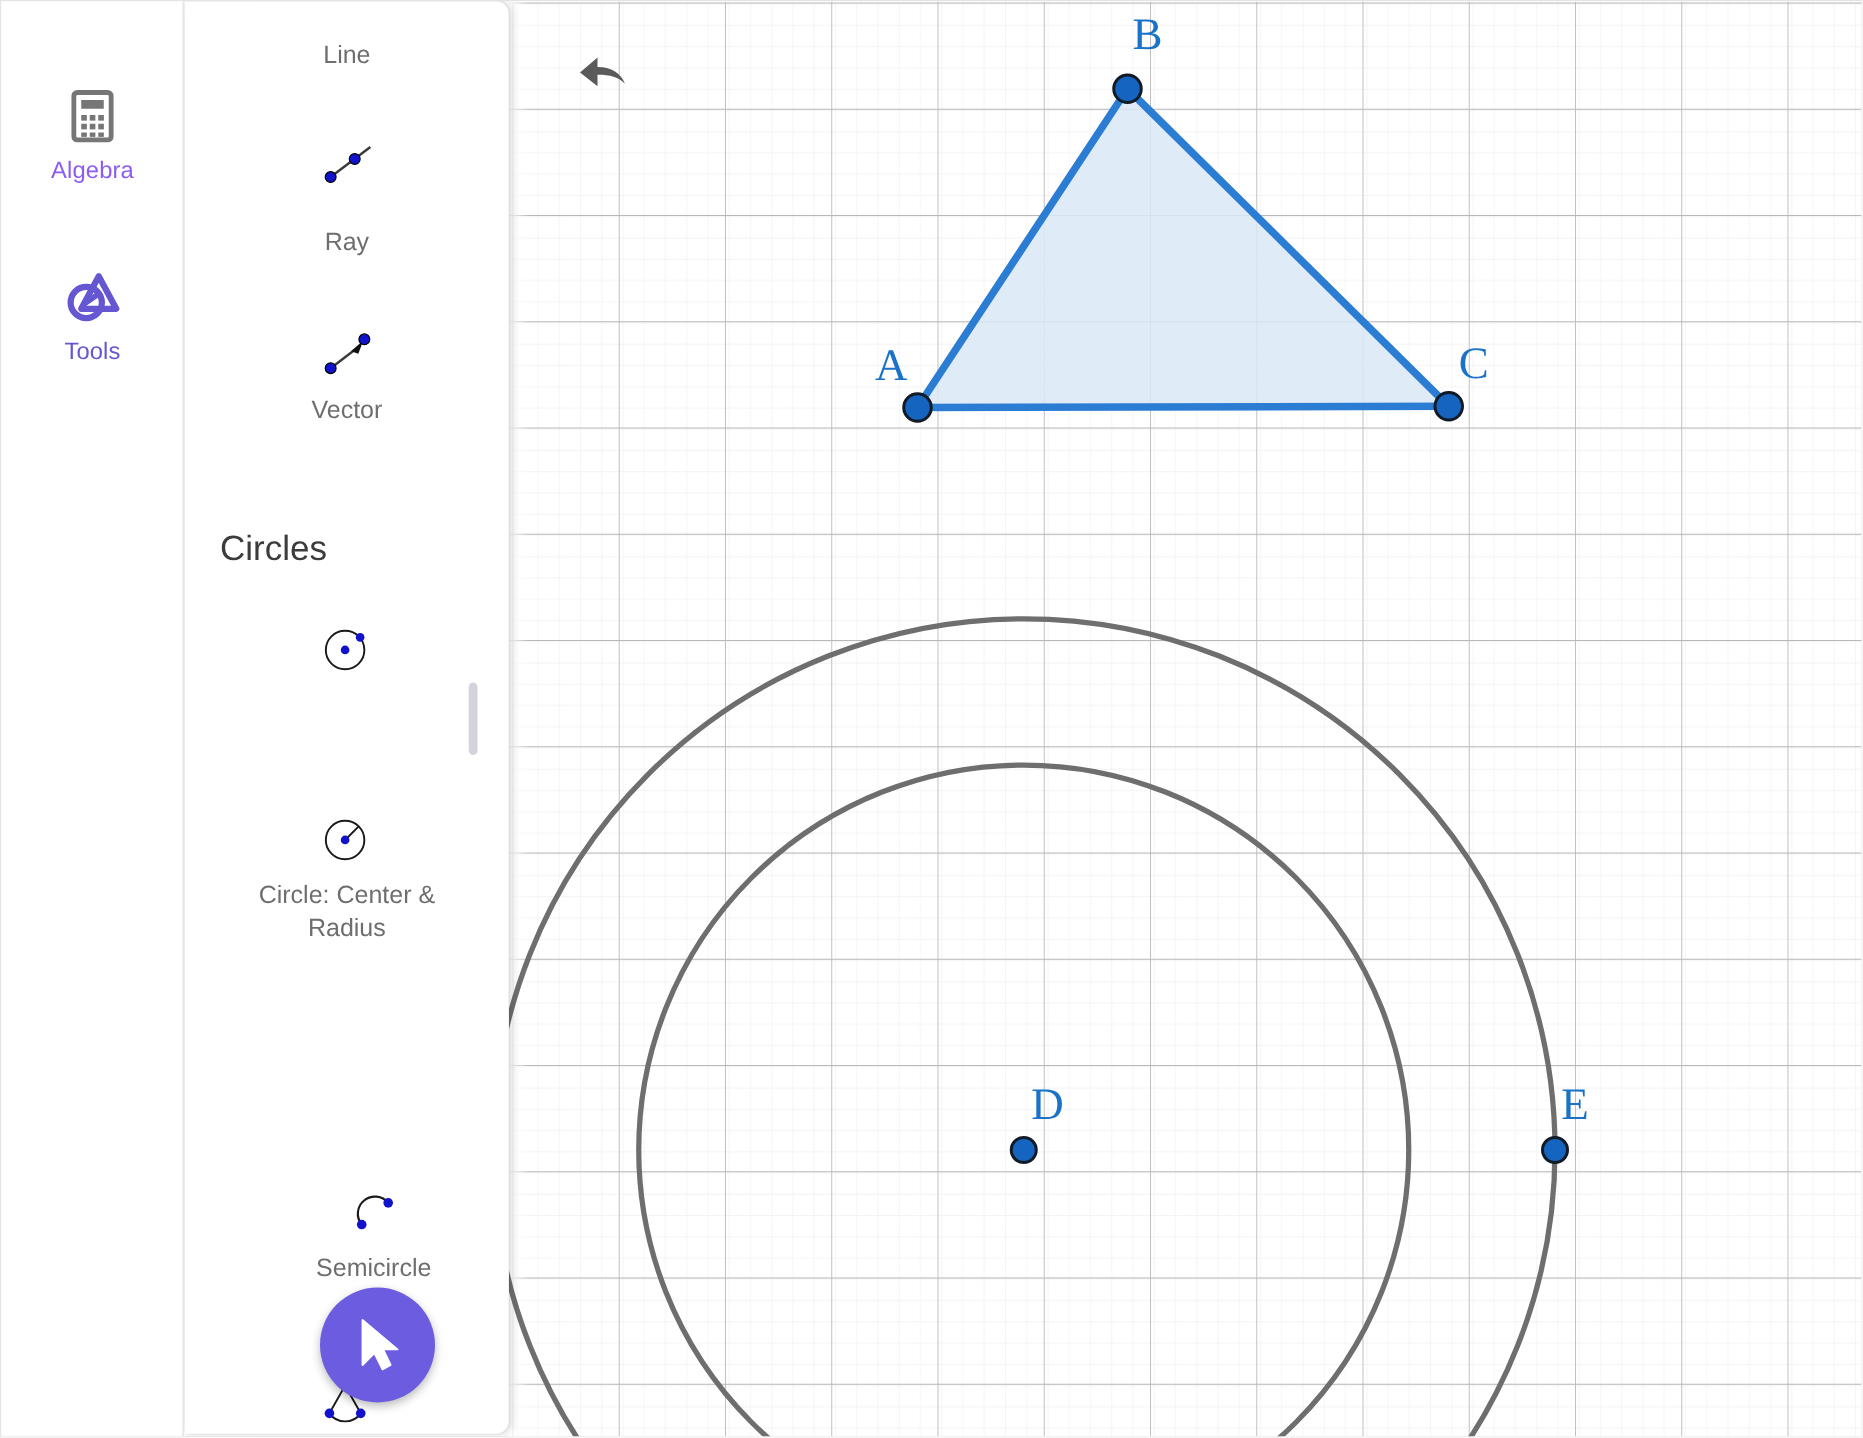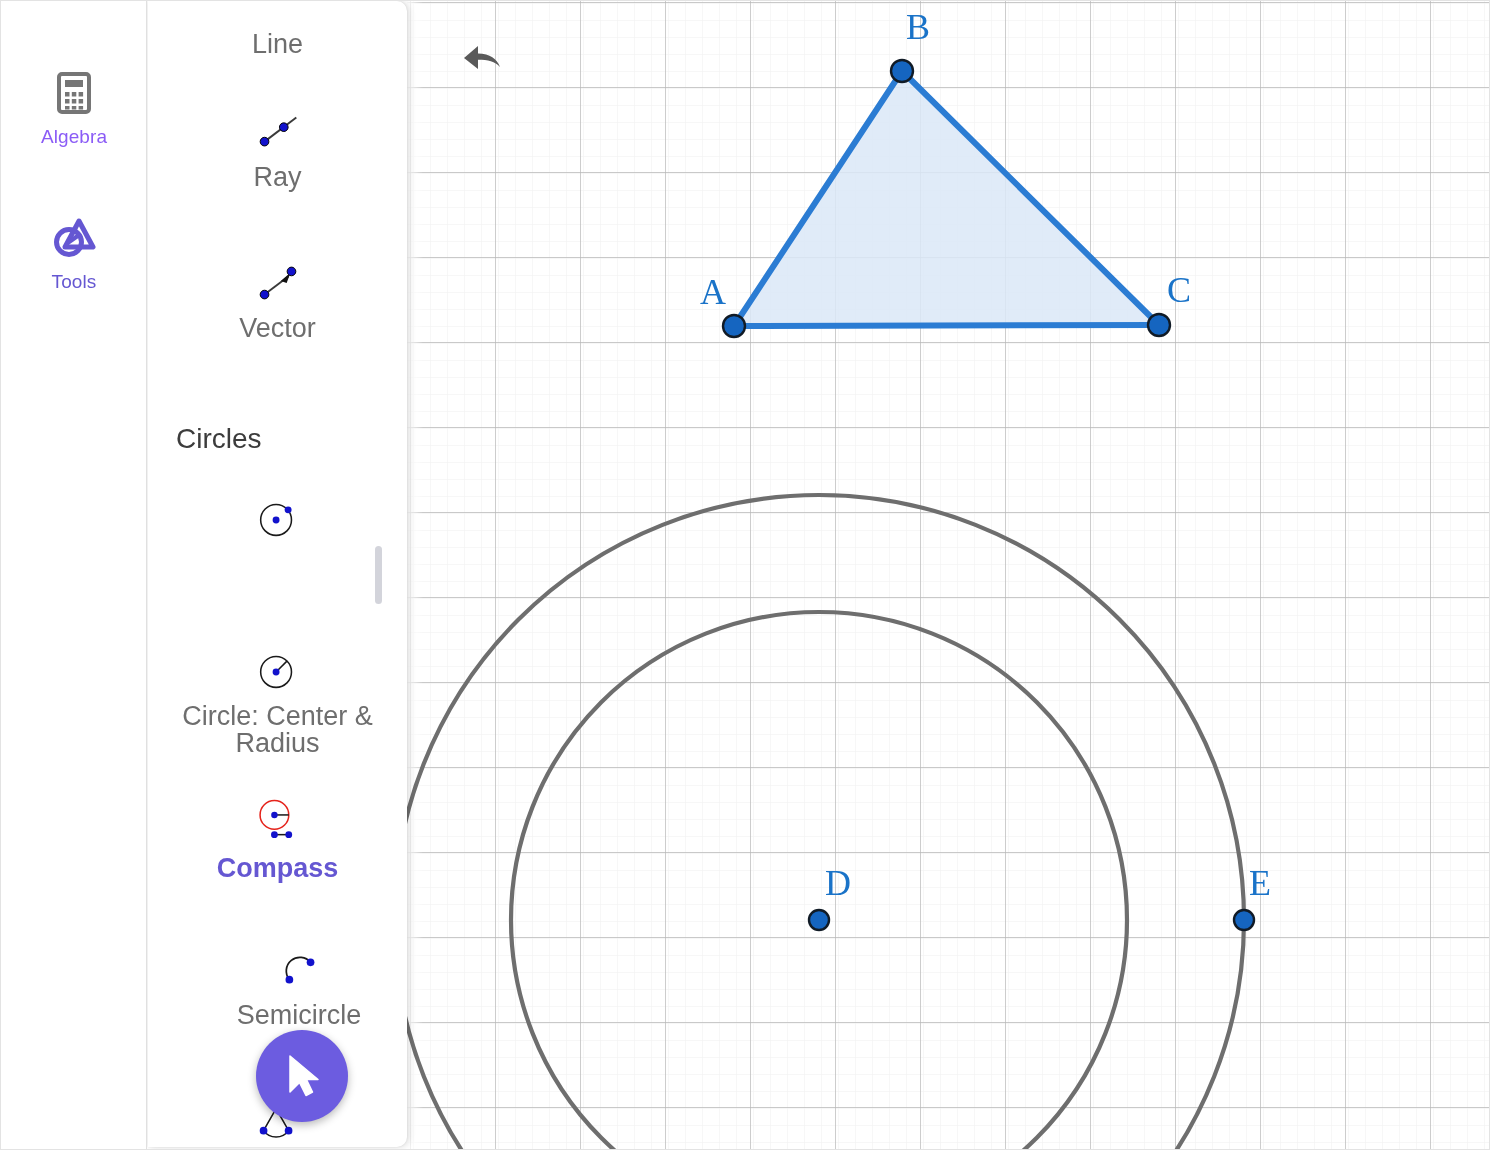--- a/index.html
+++ b/index.html
@@ -78,21 +78,21 @@
     align-items: center;
     cursor: pointer;
     user-select: none;
   }
   .tool-icon {
     width: 52px; height: 52px;
     display: flex; align-items: center; justify-content: center;
   }
   .tool-label {
     margin-top: 6px;
-    font-size: 27px;
+    font-size: 20px;
     line-height: 27px;
     text-align: center;
     color: #6e6e6e;
     width: 200px;
   }
   .tool-label.selected {
     color: #6557d2;
     font-weight: bold;
   }
   .tools-section-header {
@@ -205,21 +205,21 @@
   <div id="tools-panel">
     <div id="tools-scroll">
 
       <div class="tool-entry" style="top:-28px;">
         <span class="tool-icon">
           <svg width="52" height="44" viewBox="0 0 52 44"></svg>
         </span>
         <span class="tool-label">Line</span>
       </div>
 
-      <div class="tool-entry" style="top:105px;">
+      <div class="tool-entry" style="top:105px;gap:17px;">
         <span class="tool-icon">
           <svg width="54" height="48" viewBox="0 0 54 48">
             <line x1="13" y1="34" x2="46" y2="9" stroke="#3a3a3a" stroke-width="2"></line>
             <circle cx="13" cy="34" r="4.5" fill="#1212cc" stroke="#000" stroke-width="1"></circle>
             <circle cx="33" cy="19" r="4.5" fill="#1212cc" stroke="#000" stroke-width="1"></circle>
           </svg>
         </span>
         <span class="tool-label">Ray</span>
       </div>
 
@@ -251,33 +251,20 @@
         <span class="tool-icon">
           <svg width="54" height="54" viewBox="0 0 54 54">
             <circle cx="25" cy="28" r="16" fill="none" stroke="#1a1a1a" stroke-width="1.6"></circle>
             <line x1="25" y1="28" x2="36.5" y2="16.5" stroke="#1a1a1a" stroke-width="1.6"></line>
             <circle cx="25" cy="28" r="3.6" fill="#1212cc"></circle>
           </svg>
         </span>
         <span class="tool-label">Circle: Center &amp; Radius</span>
       </div>
 
-      <div class="tool-entry" style="top:796px;">
-        <span class="tool-icon">
-          <svg width="58" height="62" viewBox="0 0 58 62">
-            <circle cx="25" cy="22" r="16" fill="none" stroke="#e5231b" stroke-width="1.7"></circle>
-            <line x1="25" y1="22" x2="41" y2="22" stroke="#1a1a1a" stroke-width="1.7"></line>
-            <circle cx="25" cy="22" r="3.6" fill="#1212cc"></circle>
-            <line x1="25" y1="44" x2="41" y2="44" stroke="#1a1a1a" stroke-width="1.7"></line>
-            <circle cx="25" cy="44" r="3.8" fill="#1212cc"></circle>
-            <circle cx="41" cy="44" r="3.8" fill="#1212cc"></circle>
-          </svg>
-        </span>
-        <span class="tool-label selected">Compass</span>
-      </div>
 
       <div class="tool-entry" style="top:943px;padding-left:43px;">
         <span class="tool-icon">
           <svg width="54" height="54" viewBox="0 0 54 54">
             <path d="M17 37 A 14 14 0 0 1 39 19" fill="none" stroke="#1a1a1a" stroke-width="1.8"></path>
             <circle cx="17" cy="37" r="4" fill="#1212cc"></circle>
             <circle cx="39" cy="19" r="4" fill="#1212cc"></circle>
           </svg>
         </span>
         <span class="tool-label">Semicircle</span>

